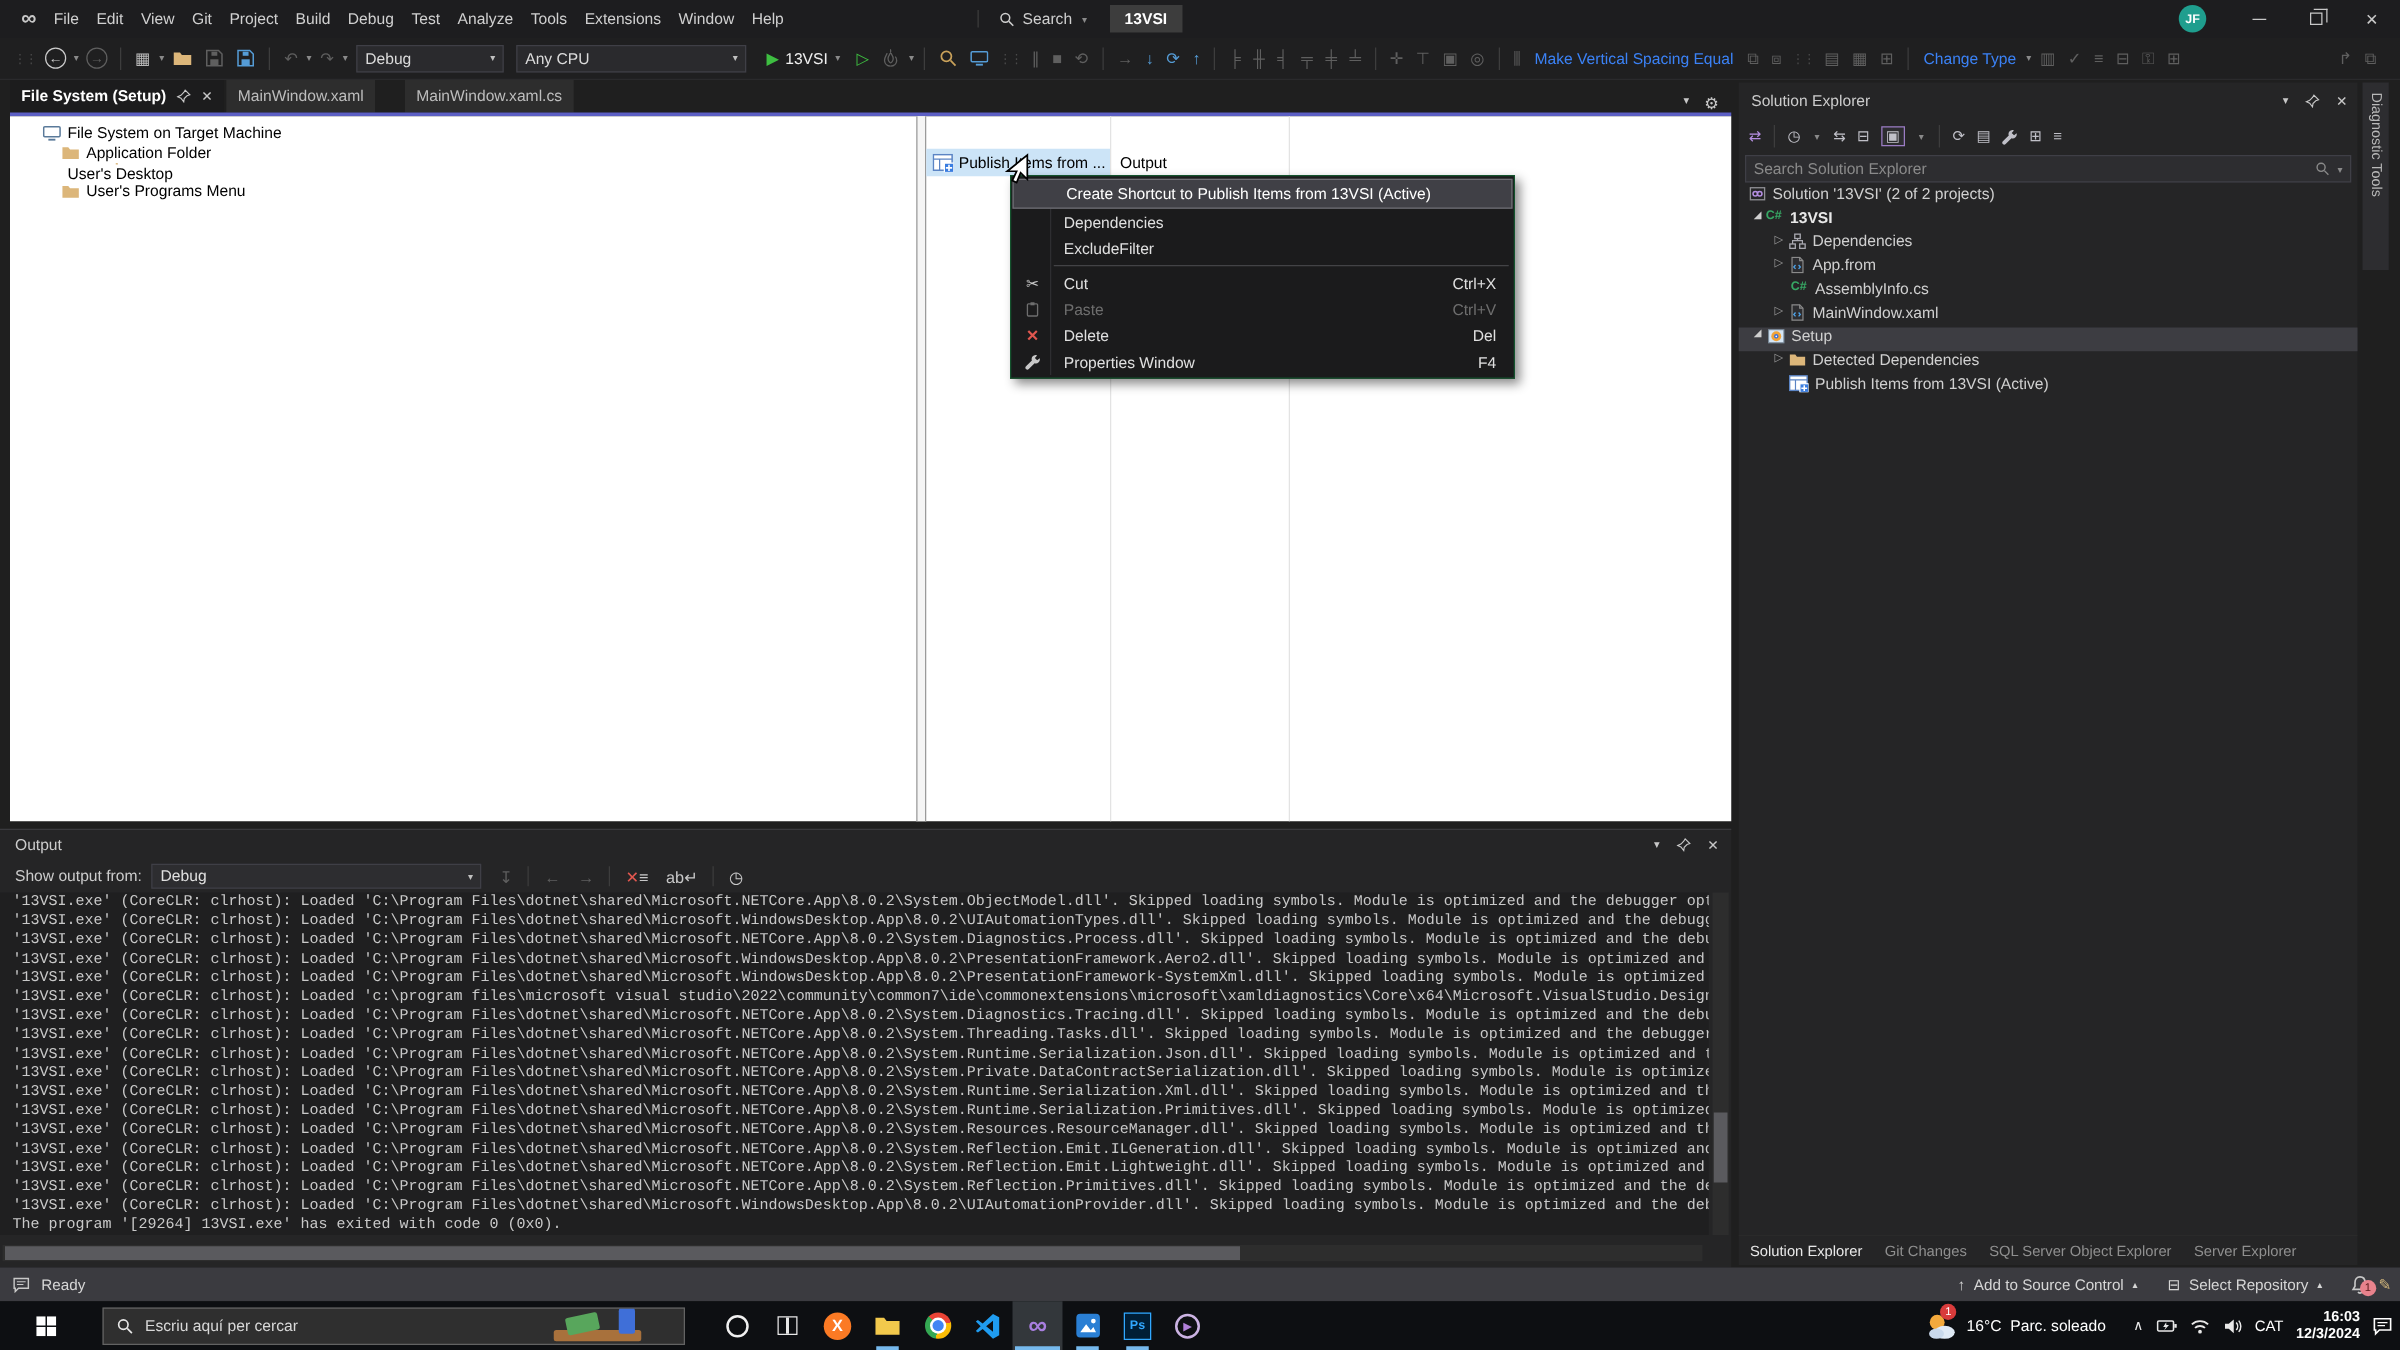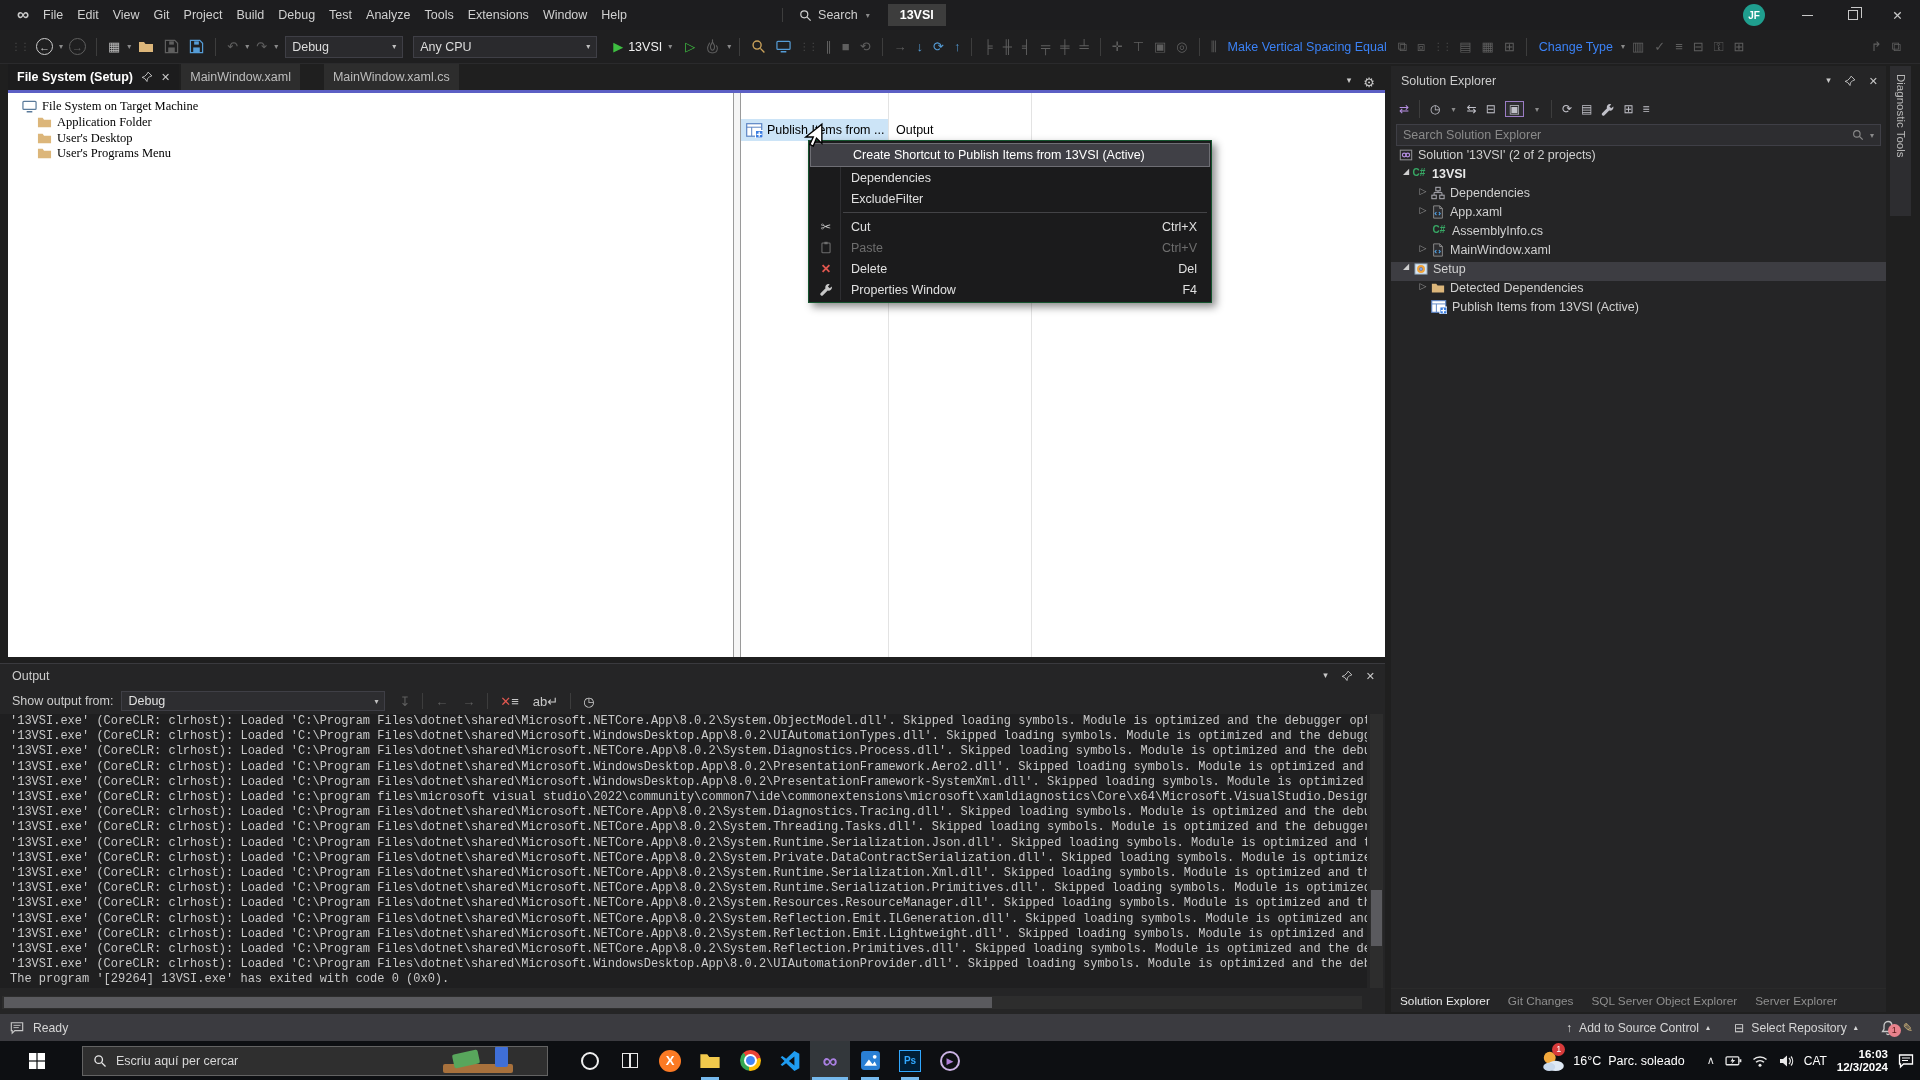--- a/index.html
+++ b/index.html
@@ -49,21 +49,21 @@
   
   .tabstrip { position:absolute; left:8px; top:64px; width:1377px; height:26px; display:flex; align-items:flex-end; }
   .accentline { position:absolute; left:8px; top:90px; width:1377px; height:3px; background:#5c5fc4; }
   .tab { height:26px; display:flex; align-items:center; padding:0 9px; background:#2d2d2d; color:#bdbdbd; }
   .tab.active { background:#1c1c1d; color:#ffffff; font-weight:bold; }
   .tab .tab-pin, .tab .tab-close { margin-left:8px; color:#c8c8c8; font-weight:normal; font-size:11px; }
   .well-controls { margin-left:auto; margin-right:10px; display:flex; gap:12px; color:#c8c8c8; }
 
   
   .editor { position:absolute; left:8px; top:93px; width:1377px; height:564px; background:#ffffff; color:#000; }
-  .fs-pane { position:absolute; left:0; top:0; width:725px; height:564px;font-family:Liberation Serif, serif; }
+  .fs-pane { position:absolute; left:12px; top:0; width:725px; height:564px; }
   .fs-row { position:absolute; display:flex; align-items:center; height:16px; color:#000; }
   .fs-row .lbl { margin-left:5px; }
   .splitter { position:absolute; left:725px; top:0; width:8px; height:564px; background:#f5f5f5;
               border-left:1px solid #9a9a9a; border-right:1px solid #9a9a9a; }
   .grid-pane { position:absolute; left:733px; top:0; width:644px; height:564px; }
   .grid-head { position:absolute; left:0; top:0; width:644px; height:26px; border-bottom:1px solid #cfcfcf;
                color:#1e1e1e; display:flex; align-items:center; }
   .col-line { position:absolute; top:0; width:1px; height:564px; background:#e3e3e3; }
   .grid-row { position:absolute; left:0; top:26px; width:644px; height:22px; display:flex; align-items:center; }
   .name-cell { width:147px; height:22px; background:#cce4f7; display:flex; align-items:center; }
@@ -444,21 +444,21 @@
             <use href="#i-monitor"></use>
           </svg>
         <span class="lbl">File System on Target Machine</span>
       </div>
       <div class="fs-row" style="left:29px; top:21px;">
         <svg class="ic" width="15" height="15" style="color:#dcb67a">
             <use href="#i-folder"></use>
           </svg>
         <span class="lbl">Application Folder</span>
       </div>
-      <div class="fs-row" style="left:29px; top:37px;">
+      <div class="fs-row" style="left:29px; top:37px;flex-direction:column;">
         <svg class="ic" width="15" height="15" style="color:#dcb67a">
             <use href="#i-folder"></use>
           </svg>
         <span class="lbl">User's Desktop</span>
       </div>
       <div class="fs-row" style="left:29px; top:52px;">
         <svg class="ic" width="15" height="15" style="color:#dcb67a">
             <use href="#i-folder"></use>
           </svg>
         <span class="lbl">User's Programs Menu</span>
@@ -575,21 +575,21 @@
         <svg class="ic" width="14" height="14" style="color:#a8a8b0; margin-left:3px">
             <use href="#i-deps"></use>
           </svg>
         <span class="se-lbl">Dependencies</span>
       </div>
       <div class="se-row" style="padding-left:27px">
         <span class="tw c">▷</span>
         <svg class="ic" width="14" height="14" style="margin-left:3px">
             <use href="#i-xaml"></use>
           </svg>
-        <span class="se-lbl">App.xaml</span>
+        <span class="se-lbl">App.from</span>
       </div>
       <div class="se-row" style="padding-left:40px">
         <span class="cs-ico">C#</span>
         <span class="se-lbl">AssemblyInfo.cs</span>
       </div>
       <div class="se-row" style="padding-left:27px">
         <span class="tw c">▷</span>
         <svg class="ic" width="14" height="14" style="margin-left:3px">
             <use href="#i-xaml"></use>
           </svg>

